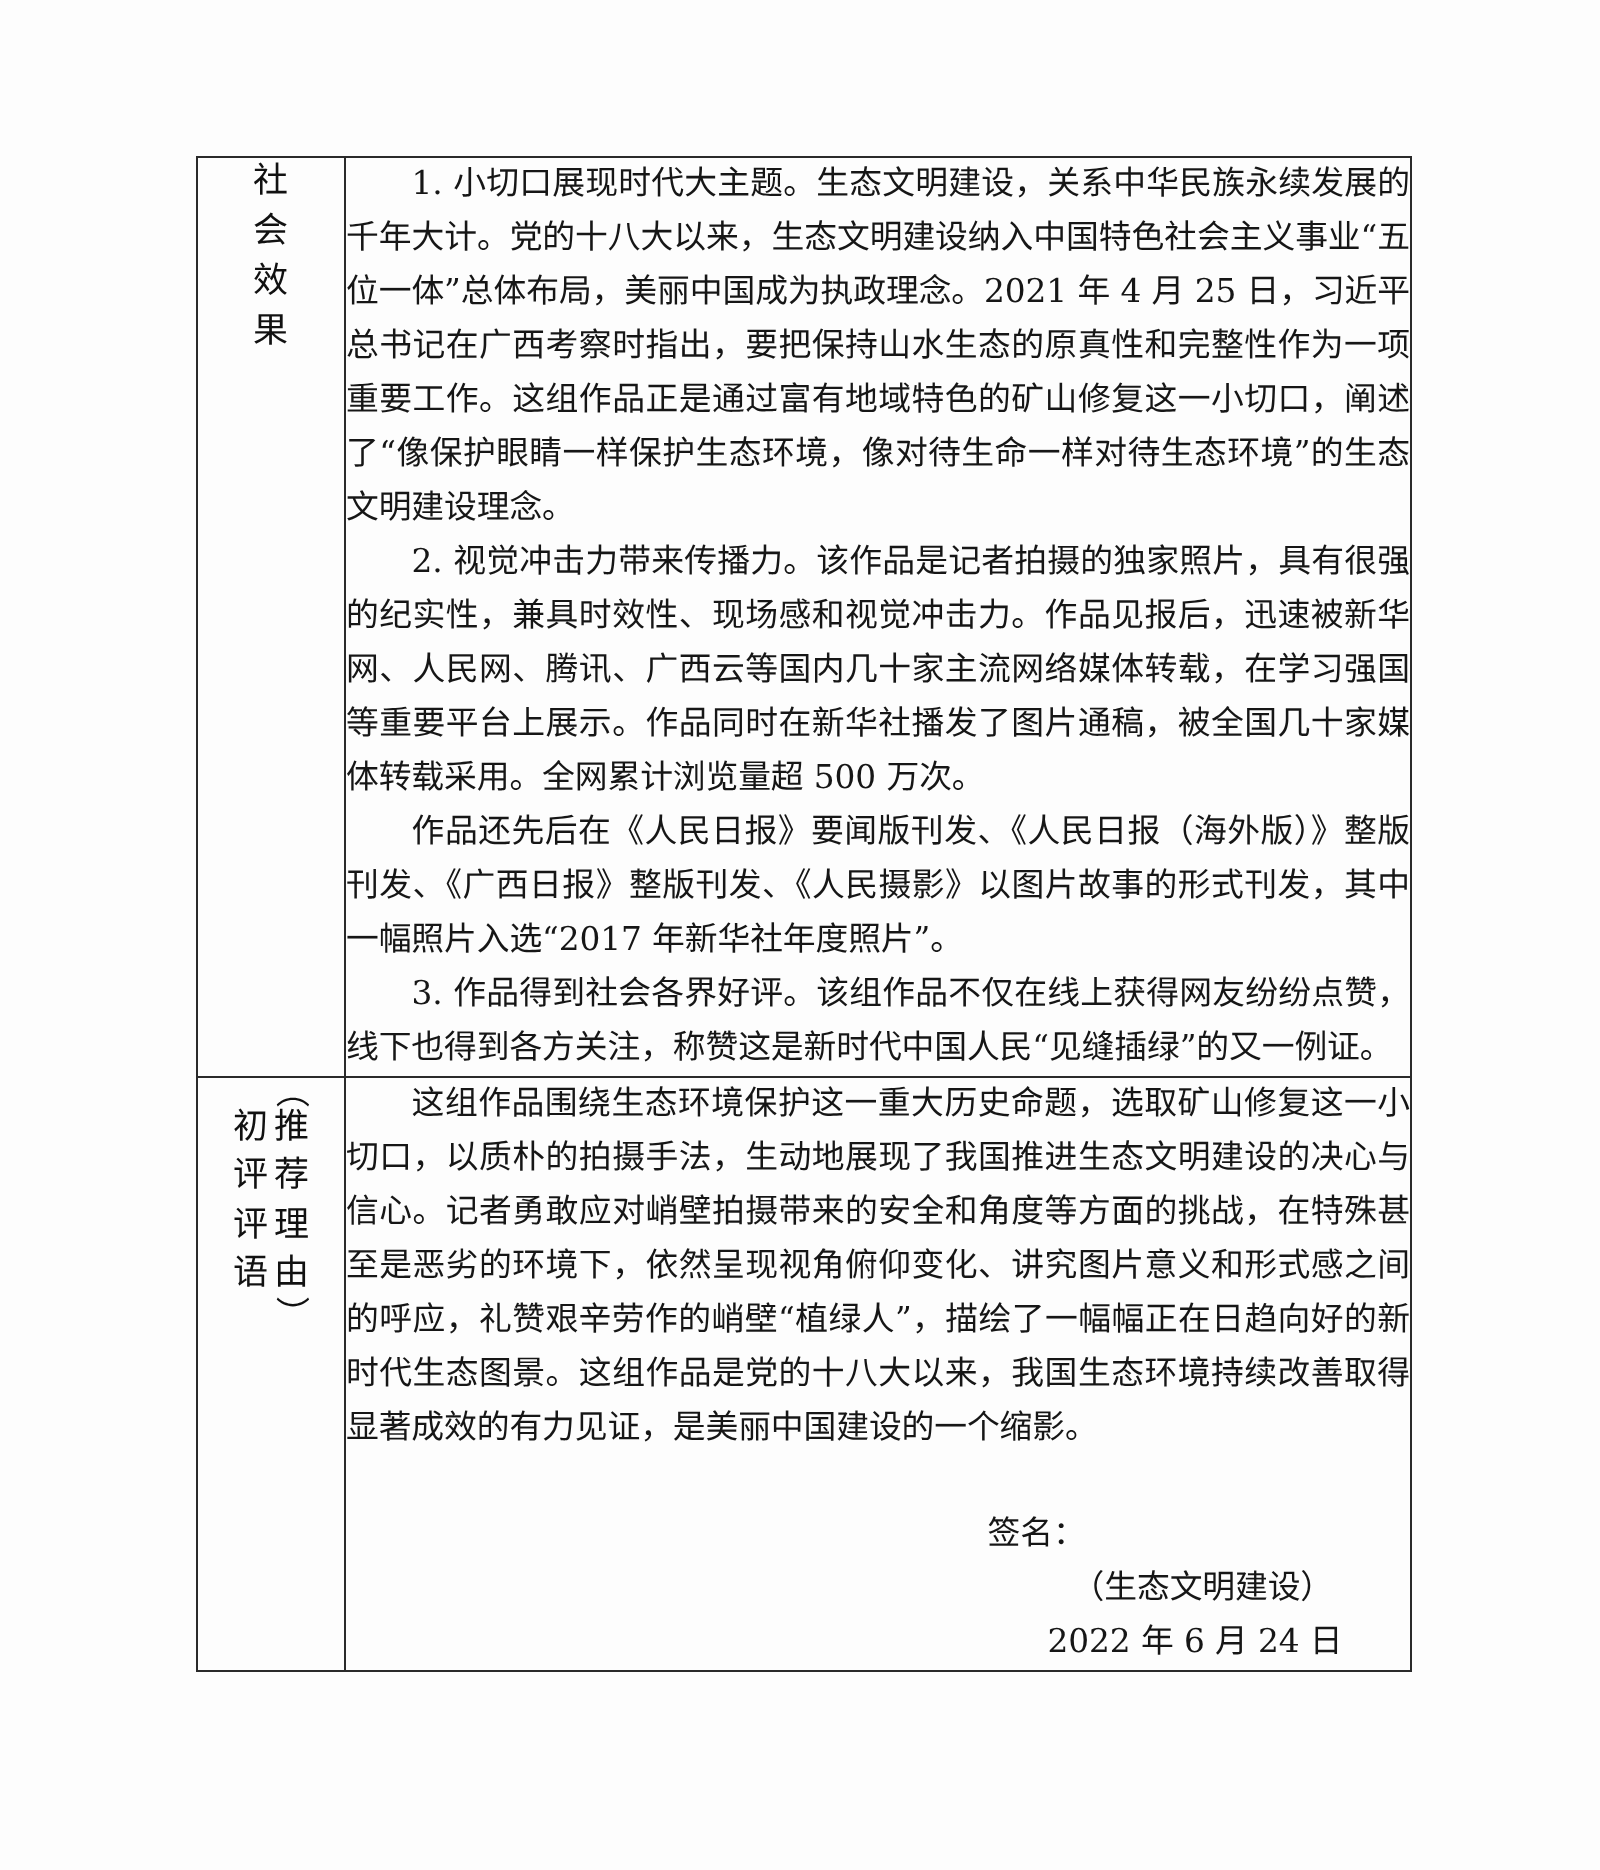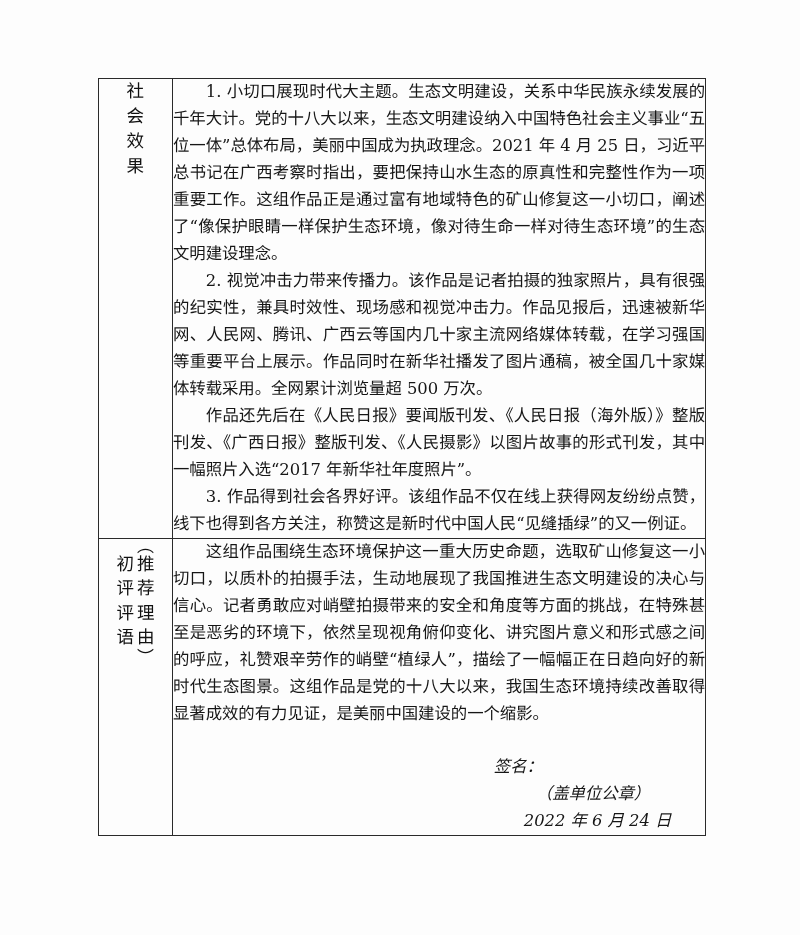--- a/index.html
+++ b/index.html
@@ -109,21 +109,20 @@
   
   .sign-block {
     margin-top: 26px;
     font-size: 16.6px;
     line-height: 1.62;
     color: #161616;
   }
   .sign-line {
     margin: 0;
     text-indent: 0;
-    font-style: italic;
   }
   .sign-name  { padding-left: 288px; }
   .sign-seal  { padding-left: 330px; }
   .sign-date  { padding-left: 318px; }
 </style>
 </head>
 <body>
 
 <div class="page">
 
@@ -168,21 +167,21 @@
               <span class="vchar">由</span>
               <span class="paren">）</span>
             </span>
           </span>
         </td>
         <td class="body-cell">
           <p>这组作品围绕生态环境保护这一重大历史命题，选取矿山修复这一小切口，以质朴的拍摄手法，生动地展现了我国推进生态文明建设的决心与信心。记者勇敢应对峭壁拍摄带来的安全和角度等方面的挑战，在特殊甚至是恶劣的环境下，依然呈现视角俯仰变化、讲究图片意义和形式感之间的呼应，礼赞艰辛劳作的峭壁“植绿人”，描绘了一幅幅正在日趋向好的新时代生态图景。这组作品是党的十八大以来，我国生态环境持续改善取得显著成效的有力见证，是美丽中国建设的一个缩影。</p>
 
           <div class="sign-block">
             <p class="sign-line sign-name">签名：</p>
-            <p class="sign-line sign-seal">（盖单位公章）</p>
+            <p class="sign-line sign-seal">（生态文明建设）</p>
             <p class="sign-line sign-date">2022 年 6 月 24 日</p>
           </div>
         </td>
       </tr>
 
     </tbody>
   </table>
 
 </div>
 

